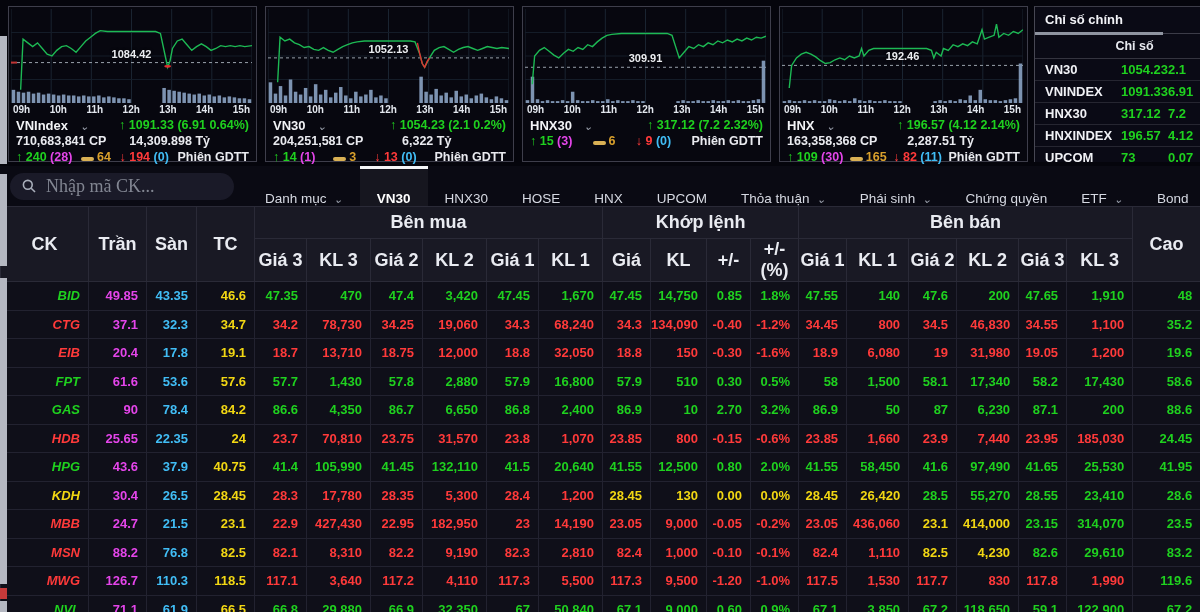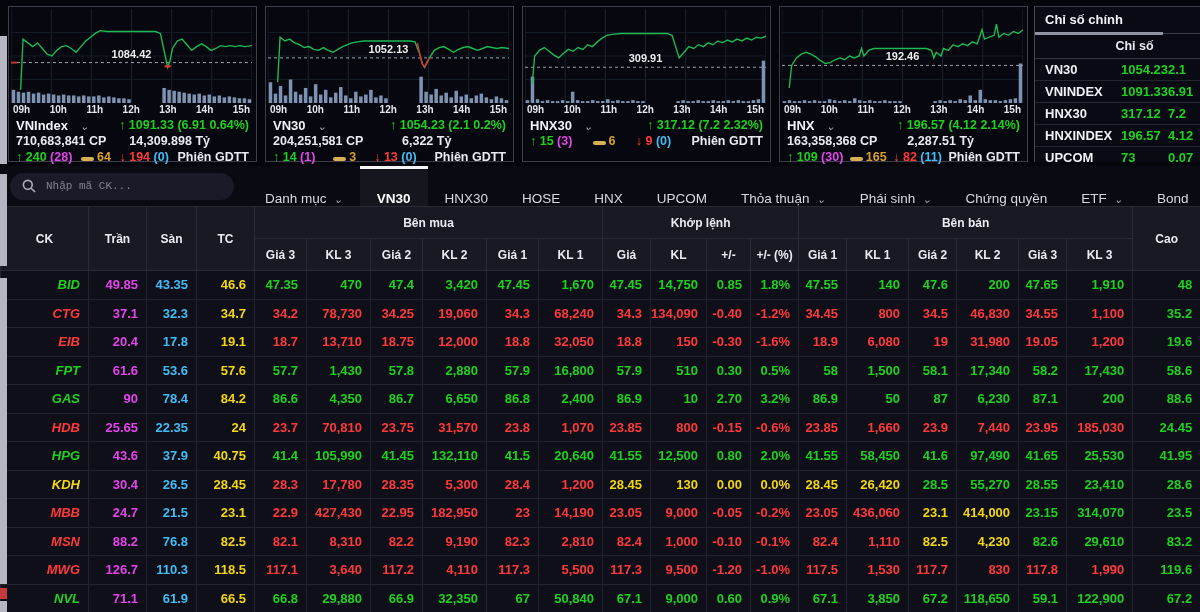--- a/index.html
+++ b/index.html
@@ -45,32 +45,32 @@
   .idx-head .h2{text-align:center;} .idx-head .h3{text-align:right;}
   .idx-row{display:grid;grid-template-columns:86px 1fr 56px;height:21px;line-height:21px;
     border-bottom:1px solid #262631;font-size:13px;font-weight:700;padding-right:8px;}
   .idx-row .nm{color:#f0f1f5;padding-left:10px;}
   .idx-row .vl,.idx-row .ch{text-align:left;}
   
   .tabbar{position:absolute;left:0;top:166px;width:1200px;height:40px;background:#0a0a13;display:flex;align-items:center;}
   .search{display:flex;align-items:center;width:224px;height:27px;margin-left:10px;border-radius:14px;
     background:#1a1a28;flex:none;}
   .search svg{margin:0 8px 0 12px;flex:none;}
-  .search input{background:transparent;border:0;outline:none;color:#aeb2bd;font-size:11px;width:160px;
-    font-family:Liberation Mono, monospace;}
+  .search input{background:transparent;border:0;outline:none;color:#aeb2bd;font-size:18px;width:160px;
+    font-family:Liberation Serif, serif;}
   .search input::placeholder{color:#82869200;color:#828692;}
   .tabs{display:flex;height:40px;margin-left:14px;}
   .tab{position:relative;display:flex;align-items:flex-end;padding:0 17px;color:#d6d9e2;font-size:13.5px;
     font-weight:400;cursor:pointer;white-space:nowrap;}
   .tab .chev{color:#9aa0ac;font-size:11px;margin-left:7px;}
   .tab.active{background:#16161f;color:#ffffff;font-weight:700;}
   .tab.active::before{content:"";position:absolute;left:0;top:0;width:100%;height:3px;background:#f5f6f8;}
   
   table.board{position:absolute;left:0;top:206px;width:1200px;table-layout:fixed;border-collapse:collapse;}
-  table.board th{background:#191924;border:1px solid #2a2a37;color:#e9ebf1;font-size:12px;font-weight:700;
+  table.board th{background:#191924;border:1px solid #2a2a37;color:#e9ebf1;font-size:18px;font-weight:700;
     height:31px;padding:0;}
   table.board td{border:1px solid #222230;height:27.5px;font-size:13px;font-weight:700;text-align:right;
     padding:0 8px 0 0;background:#0f0f19;white-space:nowrap;overflow:hidden;}
   td.col-ck{text-align:left;padding-left:10px;background:#161622;font-style:italic;}
   td.match{background:#1c1c2b;}
   td.cao{background:#0b0b14;}
   td.hl{background:#30304b;}
 </style>
 </head>
 <body>

